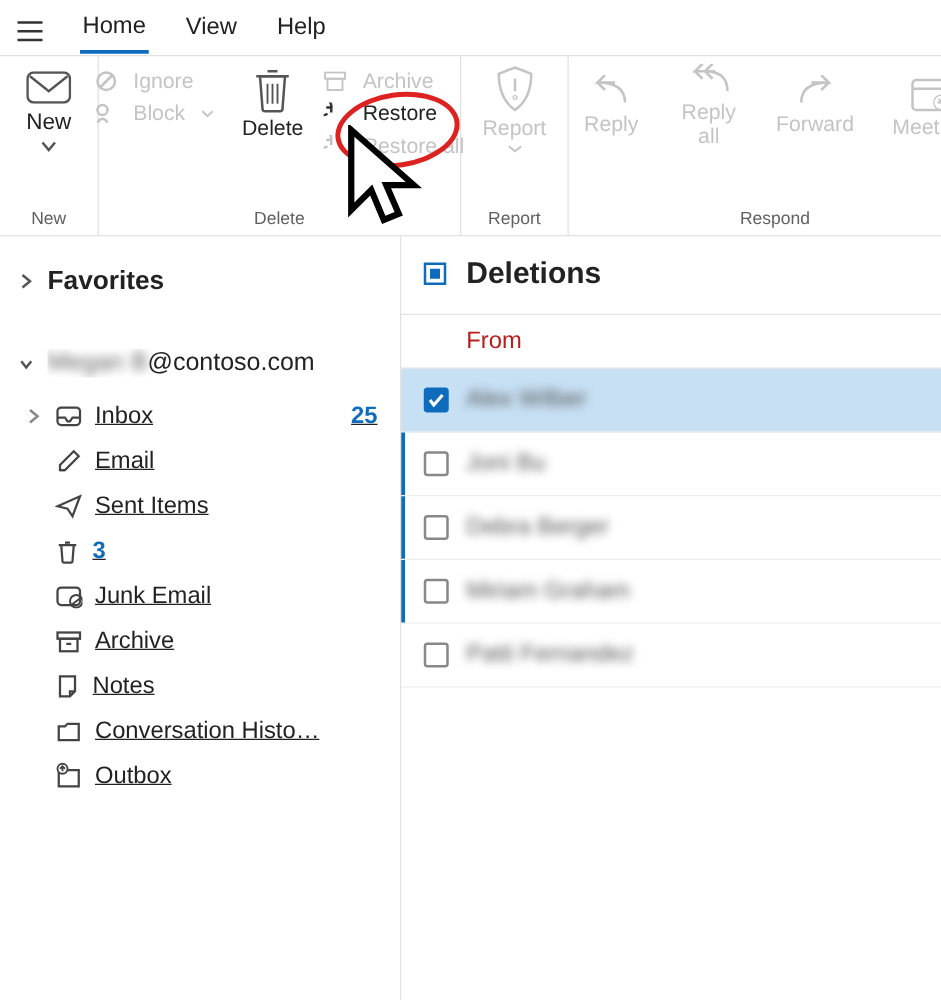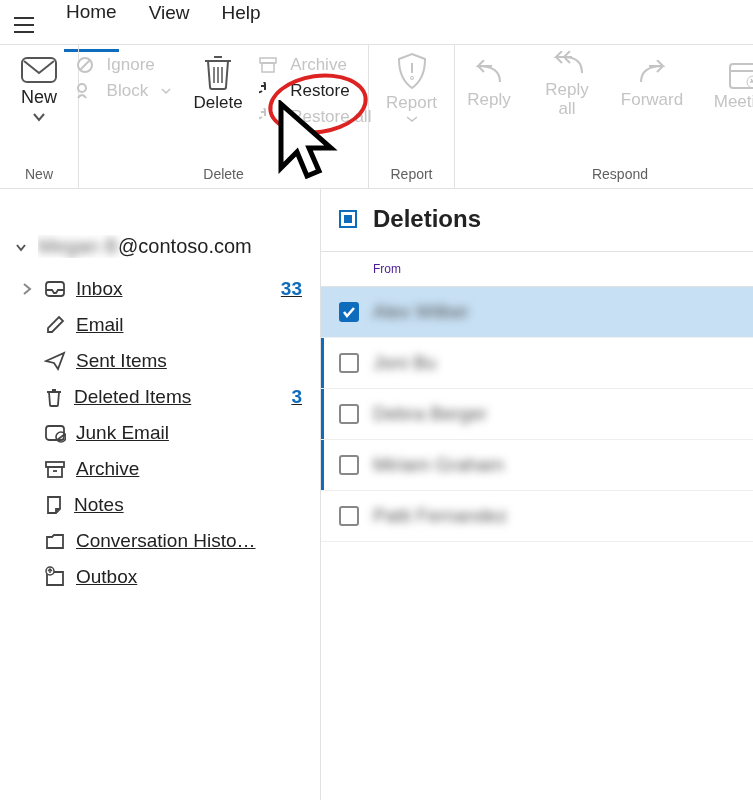--- a/index.html
+++ b/index.html
@@ -11,21 +11,21 @@
     --sel:#c7e0f4;
     --sel2:#deecf9;
     --ribbon-sep:#e1e1e1;
   }
   *{box-sizing:border-box;font-family:"Segoe UI",Arial,sans-serif;}
   body{margin:0;width:753px;height:800px;background:var(--bg);color:var(--text);overflow:hidden;position:relative;}
 
   
   .topbar{display:flex;align-items:center;gap:28px;padding:6px 12px 0 12px;height:44px;}
   .hamburger{cursor:pointer;}
-  .tab{font-size:19px;color:var(--text);padding:2px 2px 26px 2px;cursor:pointer;}
+  .tab{font-size:19px;color:var(--text);padding:2px 2px 8px 2px;cursor:pointer;}
   .tab.active{border-bottom:3px solid var(--blue);font-weight:400;}
   
   
   .ribbon{display:flex;height:145px;border-top:1px solid var(--ribbon-sep);border-bottom:1px solid var(--ribbon-sep);}
   .rgroup{display:flex;flex-direction:column;justify-content:space-between;align-items:center;border-right:1px solid var(--ribbon-sep);padding:6px 4px 4px 4px;}
   .rgroup:last-child{border-right:none;}
   .rlabel{font-size:14px;color:#5f5f5f;padding:2px 0;}
   .new-btn{display:flex;flex-direction:column;align-items:center;justify-content:center;width:70px;gap:4px;padding-top:6px;}
   .ic{display:inline-flex;align-items:center;justify-content:center;}
   .smalltxt{font-size:17px;color:var(--fade);}
@@ -55,21 +55,21 @@
   .blur{filter:blur(4px);color:#666;}
 
   .listpane{flex:1;border-left:1px solid var(--ribbon-sep);}
   .list-head{display:flex;align-items:center;gap:16px;padding:16px 18px 18px 18px;border-bottom:1px solid var(--ribbon-sep);}
   .list-head h2{margin:0;font-size:24px;font-weight:600;}
   .select-all{width:18px;height:18px;border:2px solid var(--blue);display:flex;align-items:center;justify-content:center;}
   .select-all .dot{width:8px;height:8px;background:var(--blue);}
   .goback{display:flex;align-items:center;gap:18px;padding:14px 18px;border-bottom:1px solid var(--ribbon-sep);cursor:pointer;}
   .goback a{color:var(--blue);text-decoration:none;font-size:19px;}
   .goback .back-chev{color:#777;}
-  .from-head{padding:10px 18px 10px 52px;font-size:12px;color:#4c1d95;border-bottom:1px solid var(--ribbon-sep);}
+  .from-head{padding:10px 18px 10px 52px;font-size:19px;color:#b91c1c;border-bottom:1px solid var(--ribbon-sep);}
   .msg{display:flex;align-items:center;gap:14px;padding:14px 18px 14px 18px;border-bottom:1px solid #eee;position:relative;}
   .msg .from{filter:blur(4px);color:#555;font-size:19px;}
   .msg.sel{background:var(--sel);}
   .msg.bar::before{content:"";position:absolute;left:0;top:0;bottom:0;width:3px;background:var(--blue);}
   .chk{width:20px;height:20px;border:2px solid #888;border-radius:3px;background:#fff;display:flex;align-items:center;justify-content:center;}
   .chk.on{background:var(--blue);border-color:var(--blue);}
   .chk.on svg{display:block;}
   .chk svg{display:none;}
 
   .ic svg{display:block;}
@@ -250,20 +250,28 @@
 </div>
 
 <div class="highlight-circle"></div>
 <svg class="cursor-svg" width="70" height="92">
   <path d="M4,4 L4,68 L20,52 L30,76 L42,71 L32,48 L54,48 Z" fill="#fff" stroke="#000" stroke-width="5"></path>
 </svg>
 
 <div class="body">
 
   <div class="nav">
+    <div class="nav-row">
+      <span class="chev">
+          <svg width="10" height="14">
+            <polyline points="2,2 8,7 2,12" fill="none" stroke="#555" stroke-width="2"></polyline>
+          </svg>
+        </span>
+      <h3 class="fav label">Favorites</h3>
+    </div>
     <div style="height:14px;"></div>
     <div class="nav-row account">
       <span class="chev">
           <svg width="12" height="10">
             <polyline points="2,3 6,8 10,3" fill="none" stroke="#555" stroke-width="2"></polyline>
           </svg>
         </span>
       <span class="label" style="font-size:20px;">
         <span class="blur">Megan B</span><span>@contoso.com</span>
       </span>
@@ -276,21 +284,21 @@
               <polyline points="2,2 8,7 2,12" fill="none" stroke="#888" stroke-width="2"></polyline>
             </svg>
           </span>
         <span class="ic">
             <svg width="22" height="20">
               <rect x="2" y="3" width="18" height="14" rx="3" fill="none" stroke="#444" stroke-width="1.8"></rect>
               <path d="M2,11 L8,11 L10,14 L12,14 L14,11 L20,11" fill="none" stroke="#444" stroke-width="1.8"></path>
             </svg>
           </span>
         <span class="label">Inbox</span>
-        <span class="count">33</span>
+        <span class="count">25</span>
       </div>
       <div class="nav-row">
         <span class="chev"></span>
         <span class="ic">
             <svg width="22" height="22">
               <path d="M4,18 L4,14 L15,3 L19,7 L8,18 Z" fill="none" stroke="#444" stroke-width="1.8"></path>
               <line x1="4" y1="18" x2="8" y2="18" stroke="#444" stroke-width="1.8"></line>
             </svg>
           </span>
         <span class="label">Email</span>
@@ -304,21 +312,20 @@
           </span>
         <span class="label">Sent Items</span>
       </div>
       <div class="nav-row">
         <span class="chev"></span>
         <span class="ic">
             <svg width="20" height="22">
               <path d="M5,6 L15,6 L14,19 Q14,20 13,20 L7,20 Q6,20 6,19 Z M3,6 L17,6 M8,4 L12,4" fill="none" stroke="#444" stroke-width="1.8"></path>
             </svg>
           </span>
-        <span class="label">Deleted Items</span>
         <span class="count">3</span>
       </div>
       <div class="nav-row">
         <span class="chev"></span>
         <span class="ic">
             <svg width="22" height="20">
               <rect x="2" y="3" width="18" height="14" rx="3" fill="none" stroke="#444" stroke-width="1.8"></rect>
               <circle cx="17" cy="14" r="5" fill="none" stroke="#444" stroke-width="1.6"></circle>
               <line x1="13" y1="17" x2="21" y2="11" stroke="#444" stroke-width="1.6"></line>
             </svg>

